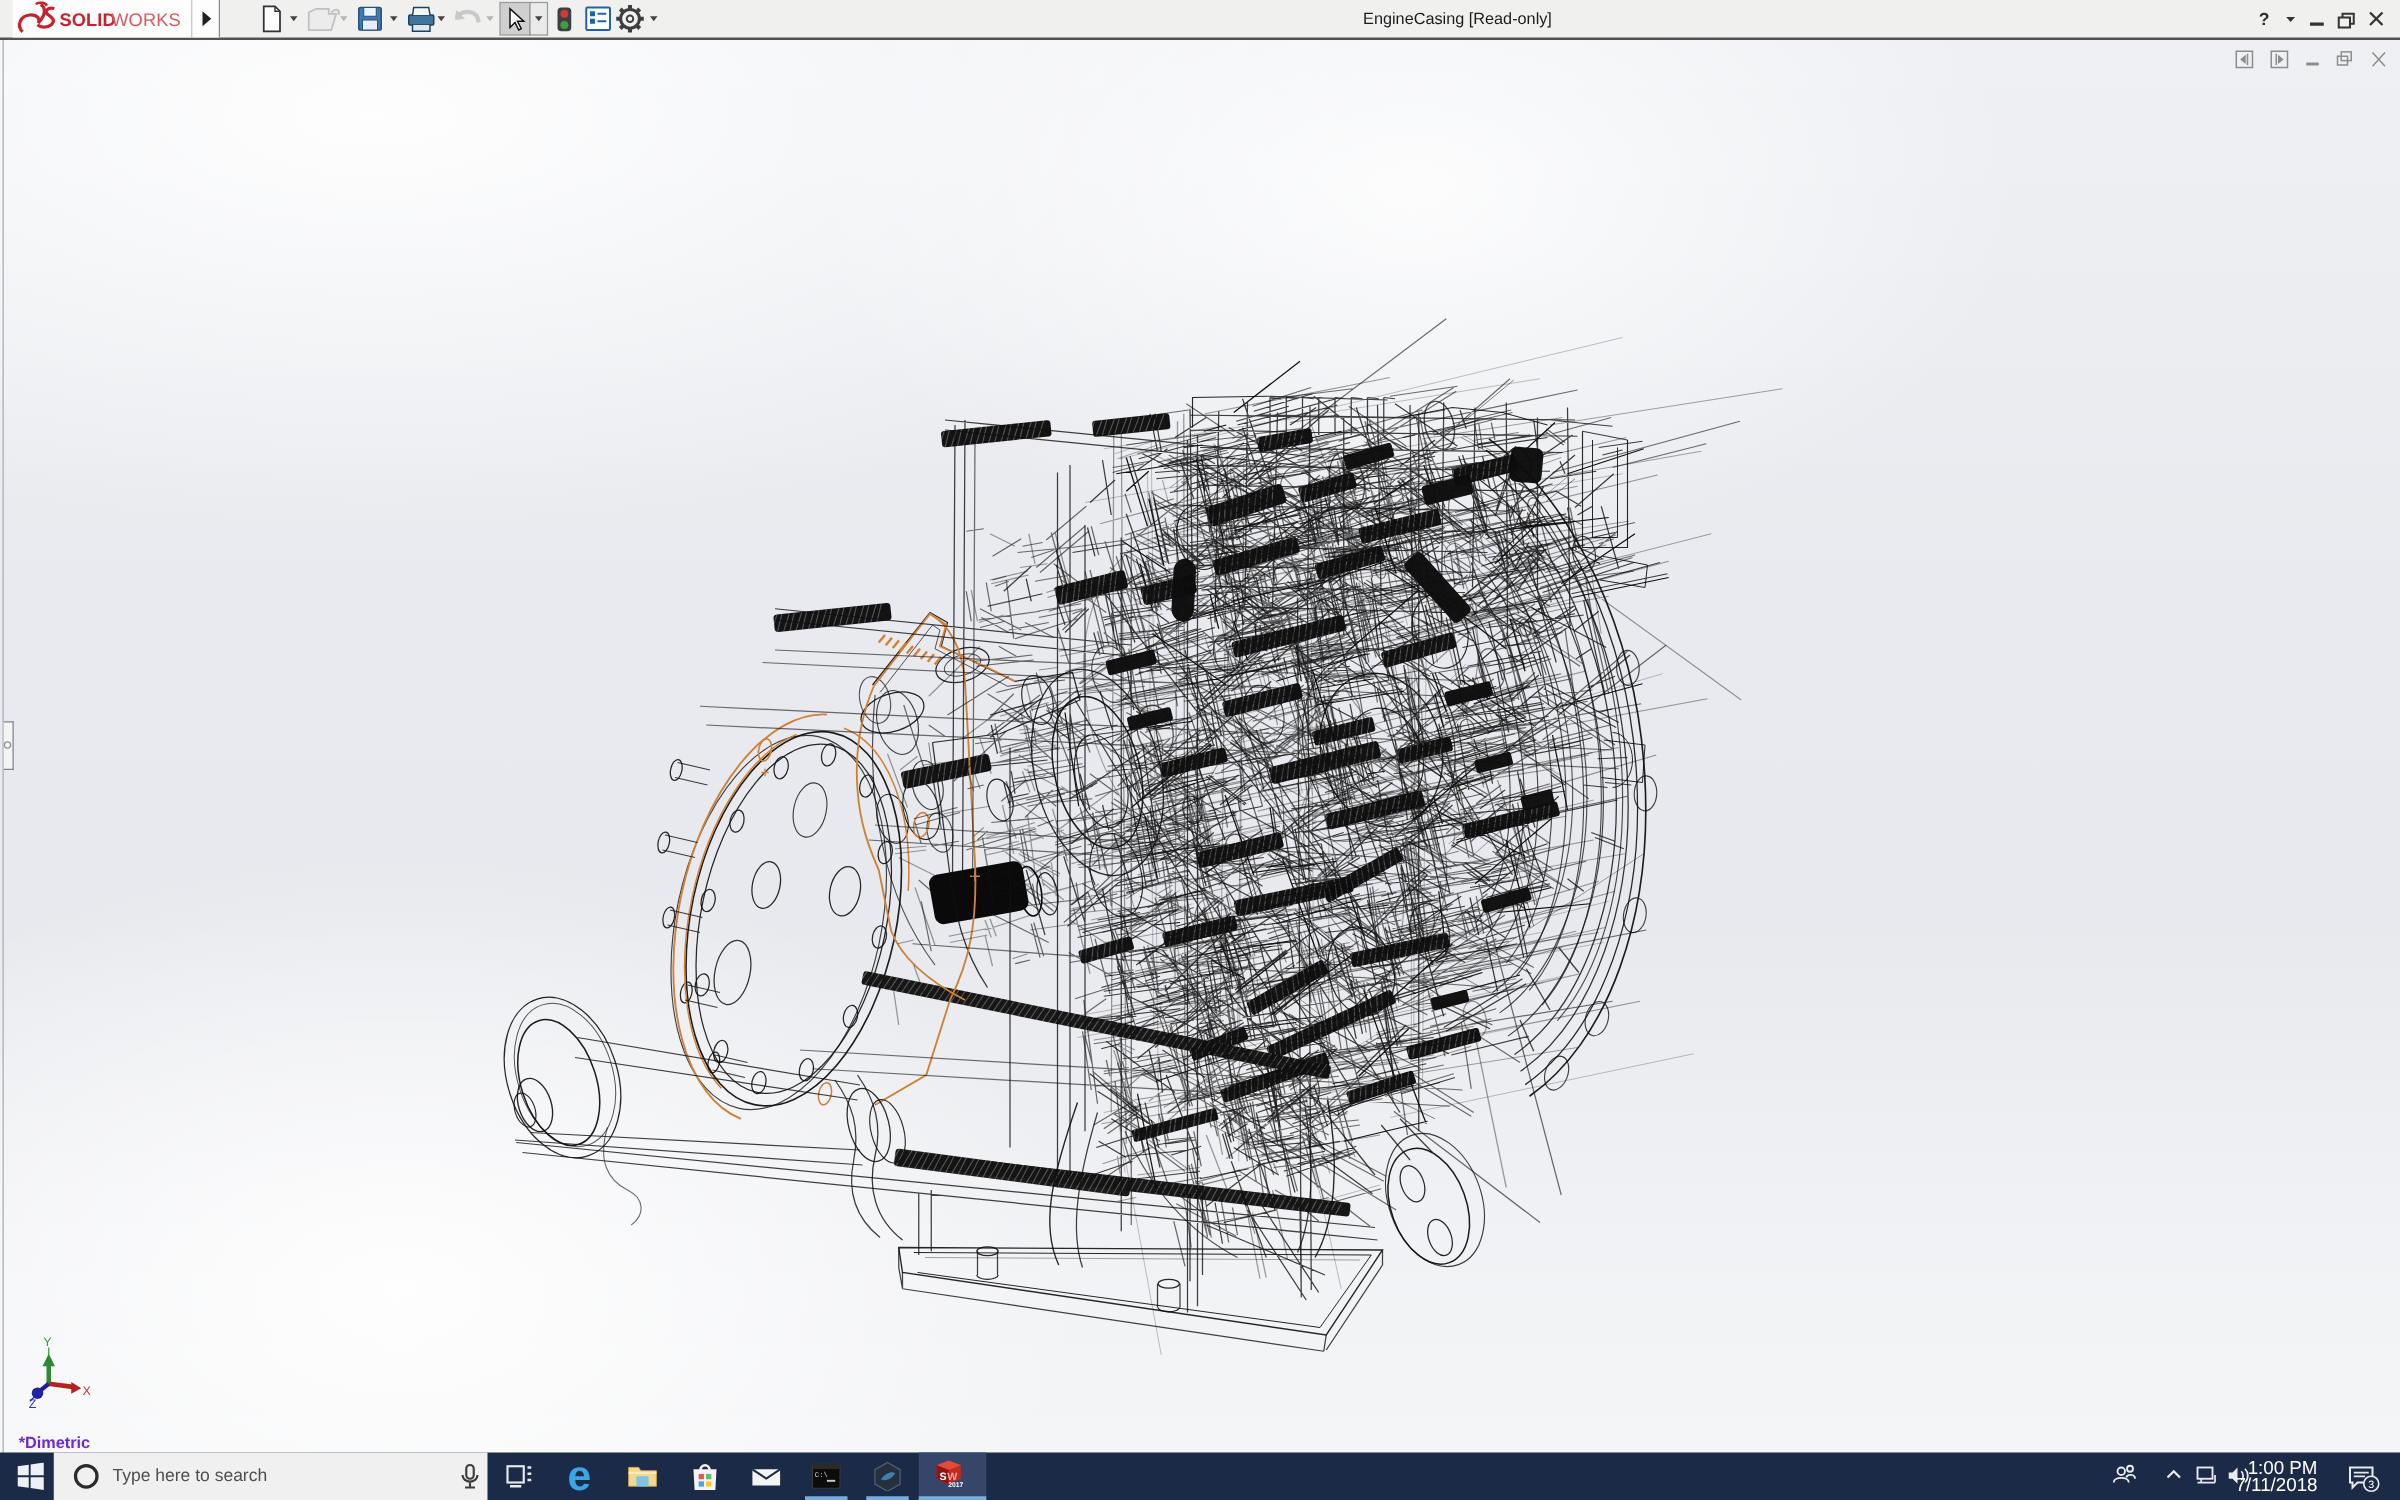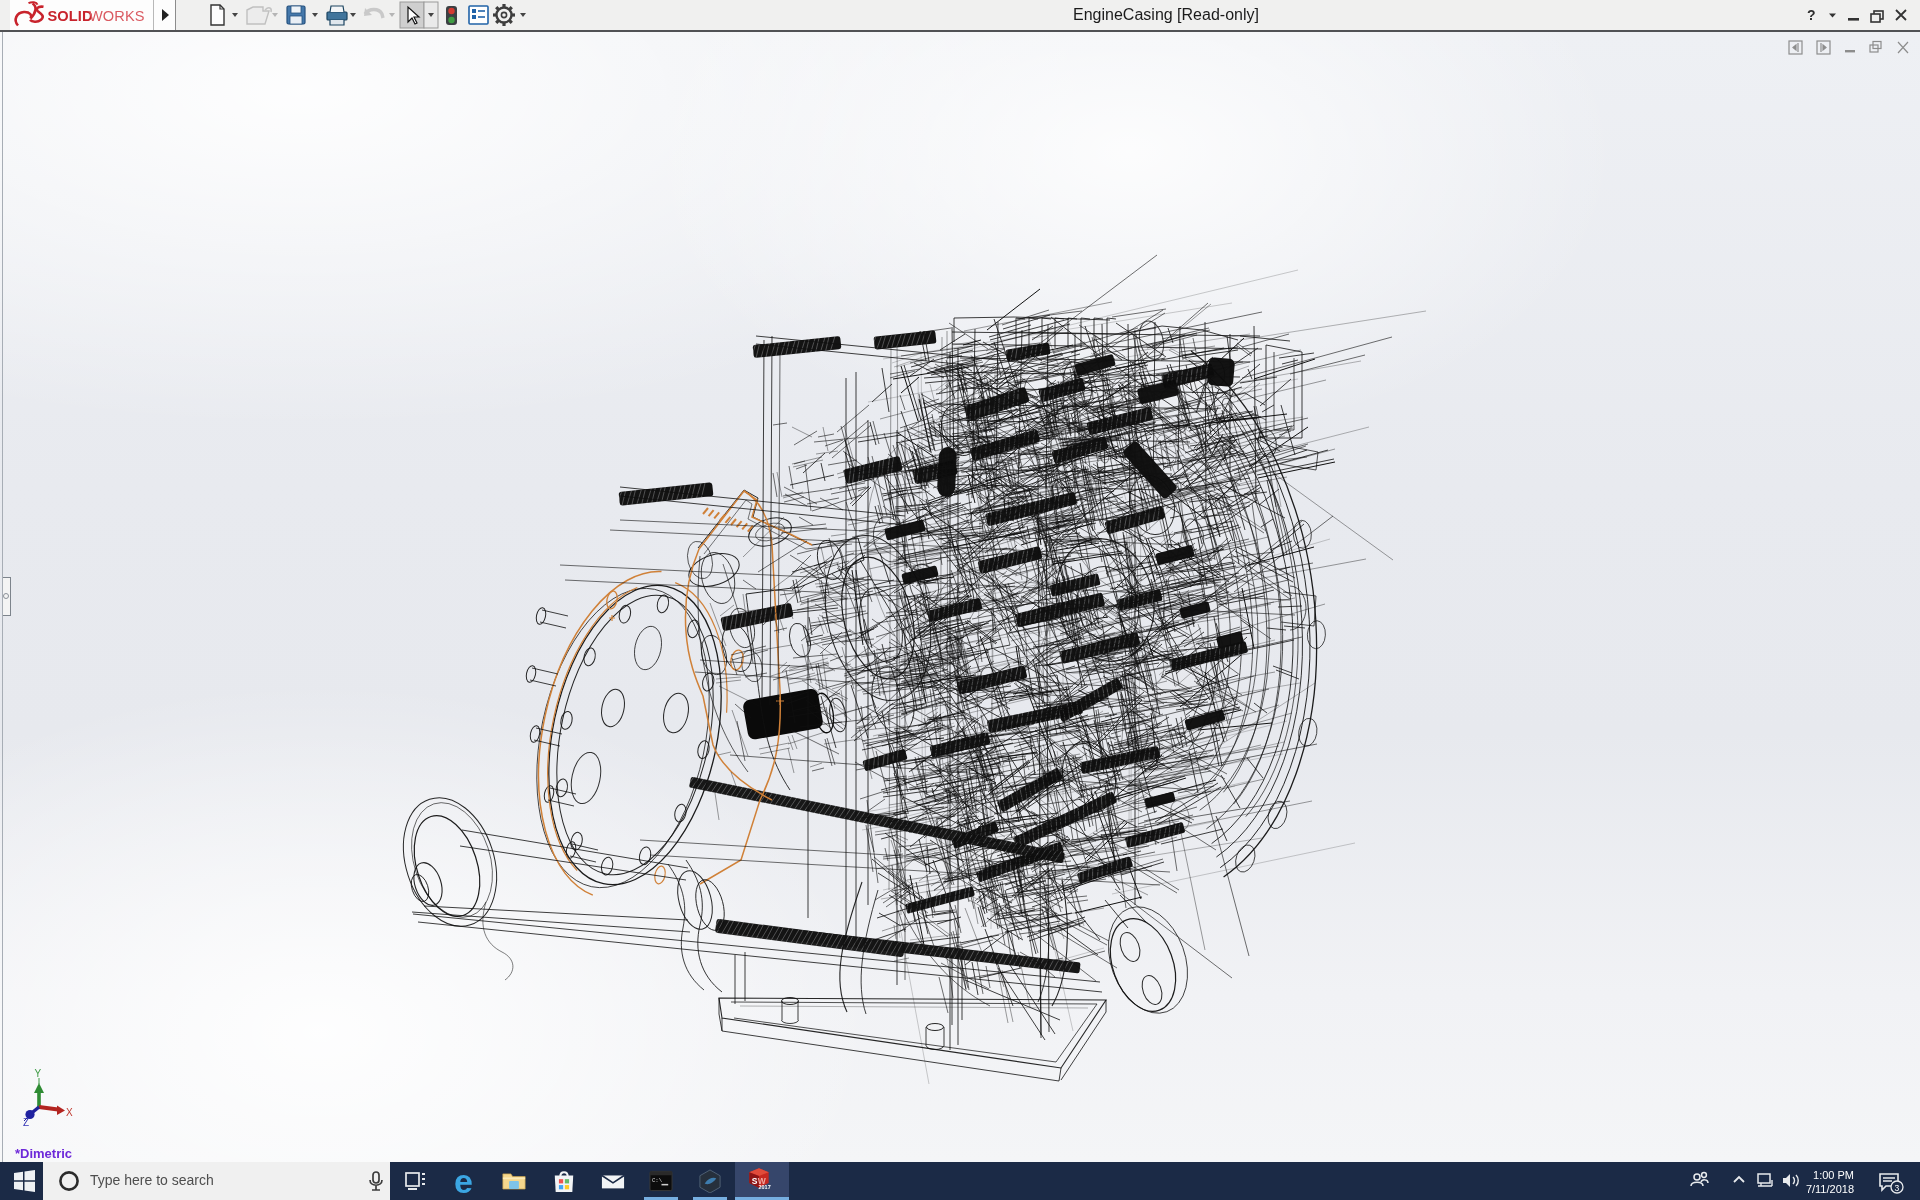--- a/index.html
+++ b/index.html
@@ -1,35 +1,35 @@
 <!DOCTYPE html>
 <html><head><meta charset="utf-8"><style>
 * { margin:0; padding:0; box-sizing:border-box; }
 body { width:1920px; height:1200px; overflow:hidden; font-family:"Liberation Sans",sans-serif; background:#e8eaef; position:relative; }
 #titlebar { position:absolute; left:0; top:0; width:1920px; height:32px; background:#f0f0ef; border-bottom:2px solid #515255; }
 #logoblock { position:absolute; left:10px; top:0; width:144px; height:30px; background:#fdfdfd; border-right:1px solid #b8b8b8; }
 #flyout { position:absolute; left:154px; top:0; width:22px; height:30px; background:#fdfdfd; border-right:1px solid #8c8c8c; }
-#title { position:absolute; left:1020px; top:0; width:292px; height:30px; line-height:30px; text-align:center; font-size:16px; color:#1b1b1b; }
+#title { position:absolute; left:1020px; top:0; width:292px; height:30px; line-height:30px; text-align:center; font-size:13px; color:#1b1b1b; }
 #viewport { position:absolute; left:0; top:32px; width:1920px; height:1131px;
   background:
    radial-gradient(ellipse 700px 420px at 1130px 120px, rgba(255,255,255,0.85), rgba(255,255,255,0) 70%),
    radial-gradient(ellipse 800px 500px at 320px 1000px, rgba(255,255,255,0.9), rgba(255,255,255,0) 70%),
    radial-gradient(ellipse 1000px 420px at 300px 60px, rgba(255,255,255,0.92), rgba(255,255,255,0) 80%),
    linear-gradient(180deg,#eef0f4 0%,#e8eaef 40%,#e7e9ee 62%,#f1f2f5 85%,#f4f5f7 100%); }
 #vline { position:absolute; left:2px; top:32px; width:1px; height:1131px; background:#a7adb5; }
 #tab { position:absolute; left:3px; top:577px; width:8px; height:39px; background:#f4f4f4; border:1px solid #7d848c; border-left:none; }
 #tab .c { position:absolute; left:0px; top:15px; width:6px; height:6px; border:1.5px solid #8a9098; border-radius:50%; }
 #dimetric { position:absolute; left:15px; top:1146px; font-size:13px; font-weight:bold; color:#6d28d9; }
 #taskbar { position:absolute; left:0; top:1162px; width:1920px; height:38px; background:#1b2a46; }
 #search { position:absolute; left:43px; top:1162px; width:347px; height:38px; background:#f0f0f0; }
 #search span { position:absolute; left:47px; top:10px; font-size:14px; color:#4e4e4e; }
 .tbi { position:absolute; top:1169px; width:24px; height:24px; }
 #swtile { position:absolute; left:735px; top:1162px; width:54px; height:38px; background:#36466b; }
 .uline { position:absolute; top:1197px; height:3px; background:#76aee0; }
-#clock { position:absolute; right:66px; top:1168px; text-align:right; font-size:11px; color:#fff; line-height:14px; }
+#clock { position:absolute; right:66px; top:1168px; text-align:right; font-size:15px; color:#fff; line-height:14px; }
 .dwc { position:absolute; top:40px; }
 </style></head>
 <body>
 <div id="viewport"></div>
 <svg id="model" style="position:absolute;left:0;top:0" width="1920" height="1200" viewBox="0 0 1920 1200">
 <path d="M 1191.1 351.1 A 186.0 292.0 -8 0 1 1223.6 877.0" fill="none" stroke="#101010" stroke-width="1.3" opacity="0.95"></path>
 <path d="M 1188.9 360.1 A 179.5 281.8 -8 0 1 1220.2 867.7" fill="none" stroke="#101010" stroke-width="1.0" opacity="0.9"></path>
 <path d="M 1186.4 370.5 A 172.1 270.1 -8 0 1 1216.4 857.0" fill="none" stroke="#101010" stroke-width="1.0" opacity="0.85"></path>
 <path d="M 1183.2 383.4 A 162.8 255.5 -8 0 1 1211.6 843.6" fill="none" stroke="#101010" stroke-width="1.0" opacity="0.85"></path>
 <path d="M 1179.8 397.7 A 152.5 239.4 -8 0 1 1206.4 828.9" fill="none" stroke="#101010" stroke-width="0.9" opacity="0.8"></path>

